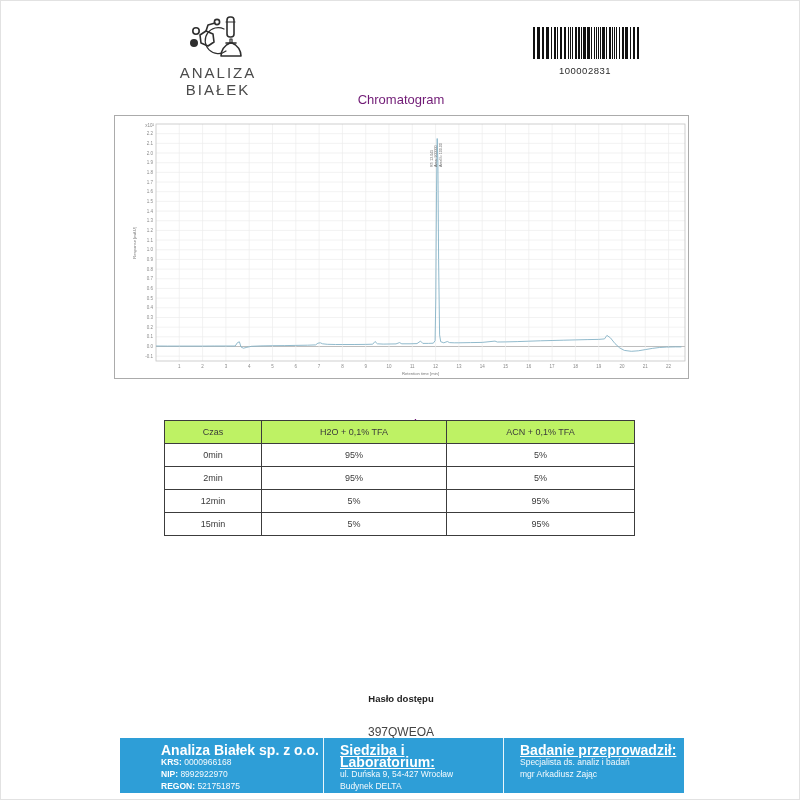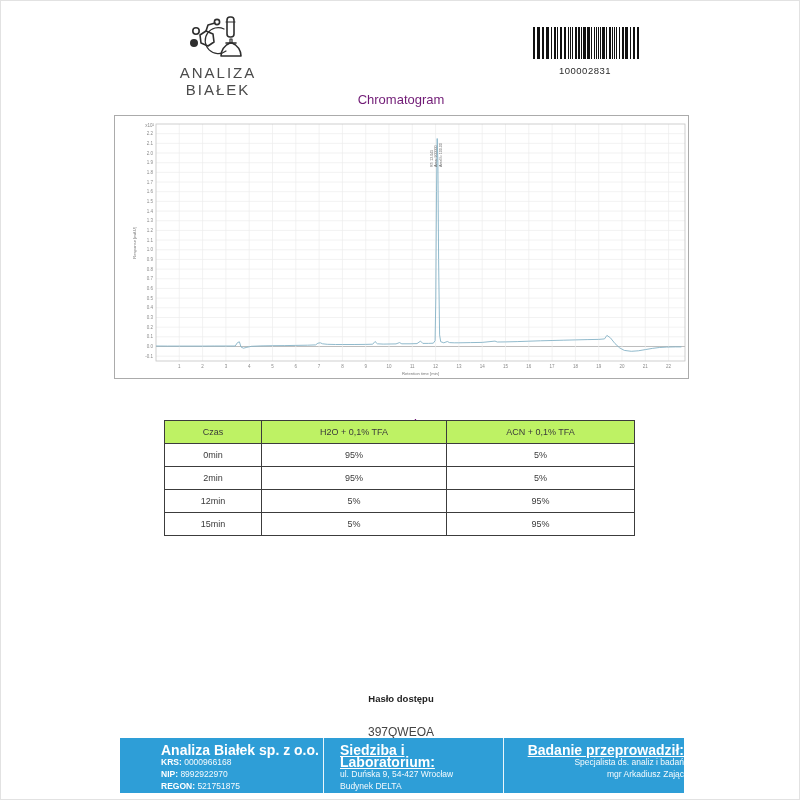--- a/index.html
+++ b/index.html
@@ -25,21 +25,21 @@
 
   
   .pwd-label{top:692px;width:800px;text-align:center;font-weight:bold;font-size:9.5px;color:#222;}
   .pwd-value{top:708px;width:800px;text-align:center;font-size:12px;color:#444;margin-top:16px;}
 
   
   .footer{left:119px;top:737px;width:564px;height:55px;display:flex;color:#fff;}
   .footer .col{box-sizing:border-box;padding-top:6px;font-size:8.5px;line-height:12px;}
   .footer .col1{width:203px;padding-left:41px;}
   .footer .col2{width:180px;padding-left:16px;border-left:1px solid rgba(255,255,255,.9);}
-  .footer .col3{width:181px;padding-left:16px;border-left:1px solid rgba(255,255,255,.9);text-align:right;}
+  .footer .col3{width:181px;padding-left:16px;border-left:1px solid rgba(255,255,255,.9);}
   .footer .t{font-weight:bold;font-size:14px;text-decoration:underline;}
   .footer .name{font-weight:bold;font-size:14px;}
   .footer .b{font-weight:bold;}
   .footer .v{color:rgba(255,255,255,.95);}
 </style>
 </head>
 <body>
 
 <div class="page">
 

